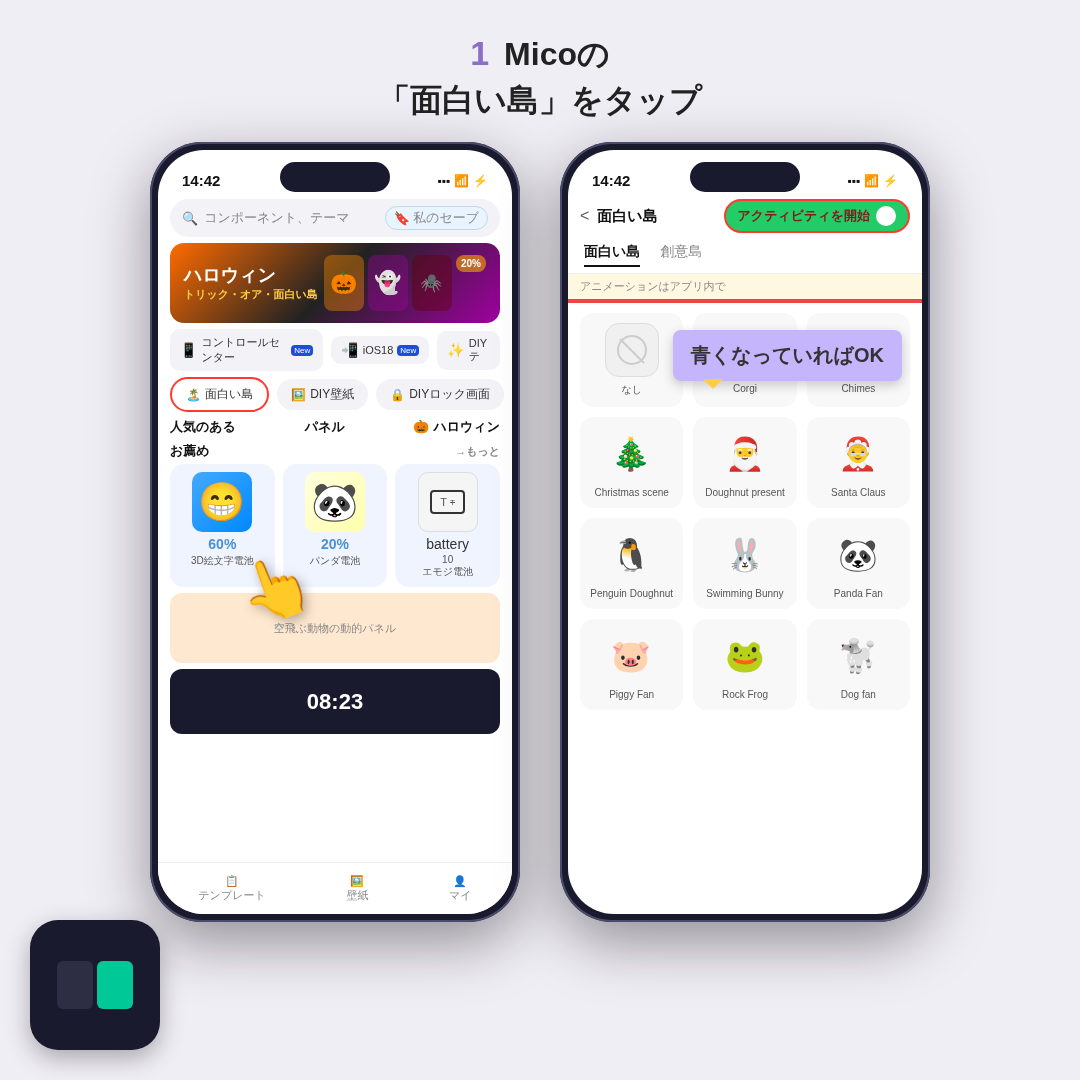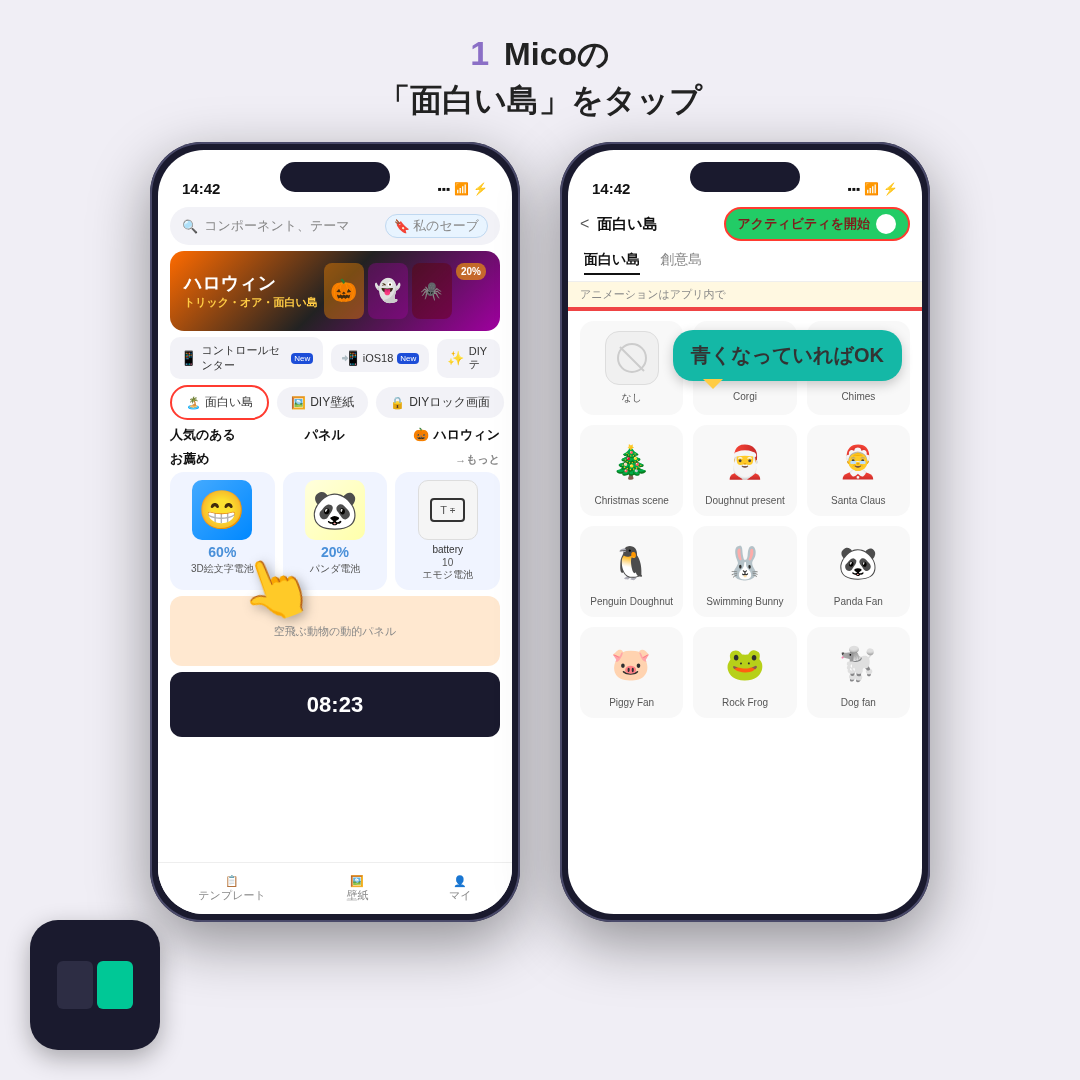--- a/index.html
+++ b/index.html
@@ -74,21 +74,21 @@
     .status-bar {
       display: flex;
       justify-content: space-between;
       align-items: center;
       padding: 6px 24px 4px;
       font-size: 13px;
       font-weight: 600;
       color: #111;
       position: relative;
       z-index: 5;
-      margin-top: 24px;
+      margin-top: 16px;
     }
     .status-time { font-size: 15px; font-weight: 700; }
     .status-icons { display: flex; gap: 4px; align-items: center; font-size: 12px; }
 
     
     .search-bar {
       display: flex;
       align-items: center;
       margin: 6px 12px 6px;
       background: #f2f2f7;
@@ -369,22 +369,22 @@
       left: -4px;
       right: -4px;
       height: 2px;
       background: #ccc;
       transform: rotate(45deg);
     }
 
     
     .speech-bubble {
       position: absolute;
-      background: #14b8a6;
-      border-radius: 20px;
+      background: #c4b5fd;
+      border-radius: 8px;
       padding: 12px 18px;
       font-size: 20px;
       font-weight: bold;
       color: #333;
       right: 20px;
       top: 180px;
       z-index: 50;
       white-space: nowrap;
       box-shadow: 0 4px 12px rgba(0,0,0,0.2);
     }
@@ -521,21 +521,21 @@
           <div class="widget-pct">20%</div>
           <div>パンダ電池</div>
         </div>
         <div class="widget-card">
           <div class="widget-img" style="background:#f5f5f5; border:1px solid #ddd;">
             <div style="border:2px solid #333; border-radius:4px; padding:4px 8px; font-size:11px; display:flex;align-items:center;gap:3px;">
               <span>T</span>
                 <span style="text-decoration:line-through;font-size:8px;">T</span>
             </div>
           </div>
-          <div style="font-size:10px;color:#333;margin-bottom:2px;">battery</div>
+          <div style="font-size:14px;color:#333;margin-bottom:2px;">battery</div>
           <div>10</div>
           <div>エモジ電池</div>
         </div>
       </div>
 
       <div style="margin:6px 12px; background:#ffe8d0; border-radius:12px; height:70px; display:flex; align-items:center; justify-content:center; overflow:hidden;">
         <span style="font-size:11px;color:#888;">空飛ぶ動物の動的パネル</span>
       </div>
 
       <div style="margin:4px 12px; background:#1a1a2e; border-radius:12px; height:65px; display:flex; align-items:center; justify-content:center;">

